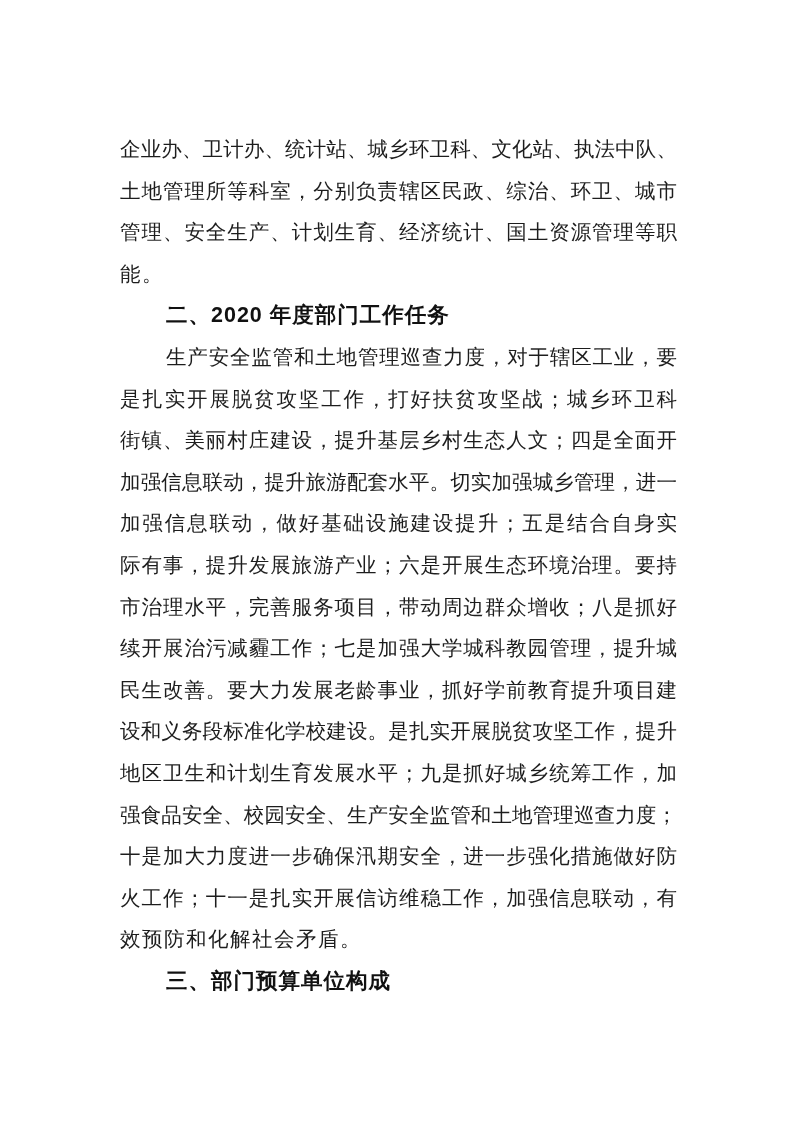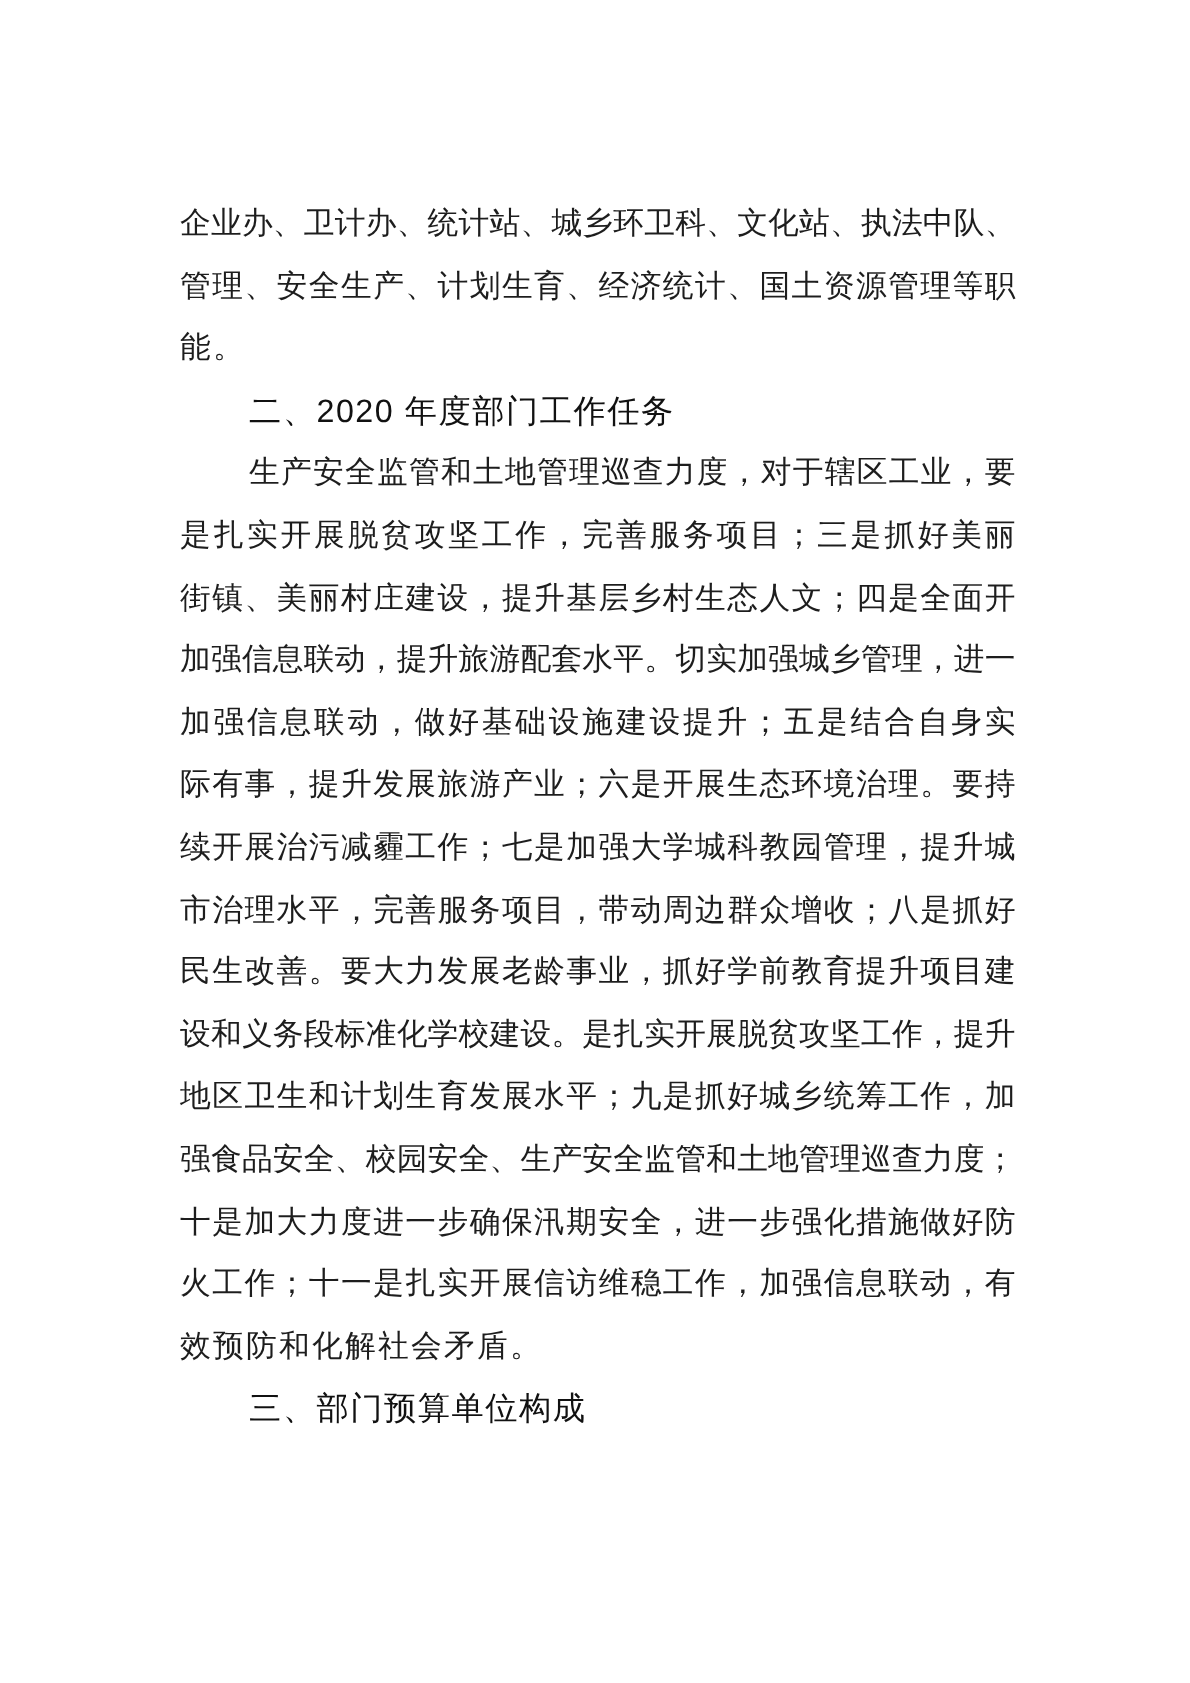--- a/index.html
+++ b/index.html
@@ -37,48 +37,49 @@
   .line.fill {
     letter-spacing: 0;
     text-align: justify;
     text-align-last: justify;
   }
   .line.indent {
     text-indent: 46px;
   }
   .heading .line {
     font-family: "Liberation Sans", "DejaVu Sans", sans-serif;
-    font-weight: 400;
+    font-weight: 700;
     font-size: 21.5px;
     color: #111111;
     letter-spacing: 1px;
   }
 </style>
 </head>
 <body>
 
 <div class="page">
   <div class="doc" id="doc">
       <div class="block paragraph">
         <div class="line fill">企业办、卫计办、统计站、城乡环卫科、文化站、执法中队、</div>
+        <div class="line fill">土地管理所等科室，分别负责辖区民政、综治、环卫、城市</div>
         <div class="line fill">管理、安全生产、计划生育、经济统计、国土资源管理等职</div>
         <div class="line">能。</div>
       </div>
       <div class="block heading">
         <div class="line indent">二、2020 年度部门工作任务</div>
       </div>
       <div class="block paragraph">
         <div class="line fill indent">生产安全监管和土地管理巡查力度，对于辖区工业，要</div>
-        <div class="line fill">是扎实开展脱贫攻坚工作，完善服务项目；三是抓好美丽</div>
+        <div class="line fill">是扎实开展脱贫攻坚工作，打好扶贫攻坚战；城乡环卫科</div>
         <div class="line fill">街镇、美丽村庄建设，提升基层乡村生态人文；四是全面开</div>
         <div class="line fill">加强信息联动，提升旅游配套水平。切实加强城乡管理，进一</div>
         <div class="line fill">加强信息联动，做好基础设施建设提升；五是结合自身实</div>
         <div class="line fill">际有事，提升发展旅游产业；六是开展生态环境治理。要持</div>
+        <div class="line fill">市治理水平，完善服务项目，带动周边群众增收；八是抓好</div>
         <div class="line fill">续开展治污减霾工作；七是加强大学城科教园管理，提升城</div>
-        <div class="line fill">市治理水平，完善服务项目，带动周边群众增收；八是抓好</div>
         <div class="line fill">民生改善。要大力发展老龄事业，抓好学前教育提升项目建</div>
         <div class="line fill">设和义务段标准化学校建设。是扎实开展脱贫攻坚工作，提升</div>
         <div class="line fill">地区卫生和计划生育发展水平；九是抓好城乡统筹工作，加</div>
         <div class="line fill">强食品安全、校园安全、生产安全监管和土地管理巡查力度；</div>
         <div class="line fill">十是加大力度进一步确保汛期安全，进一步强化措施做好防</div>
         <div class="line fill">火工作；十一是扎实开展信访维稳工作，加强信息联动，有</div>
         <div class="line">效预防和化解社会矛盾。</div>
       </div>
       <div class="block heading">
         <div class="line indent">三、部门预算单位构成</div>

